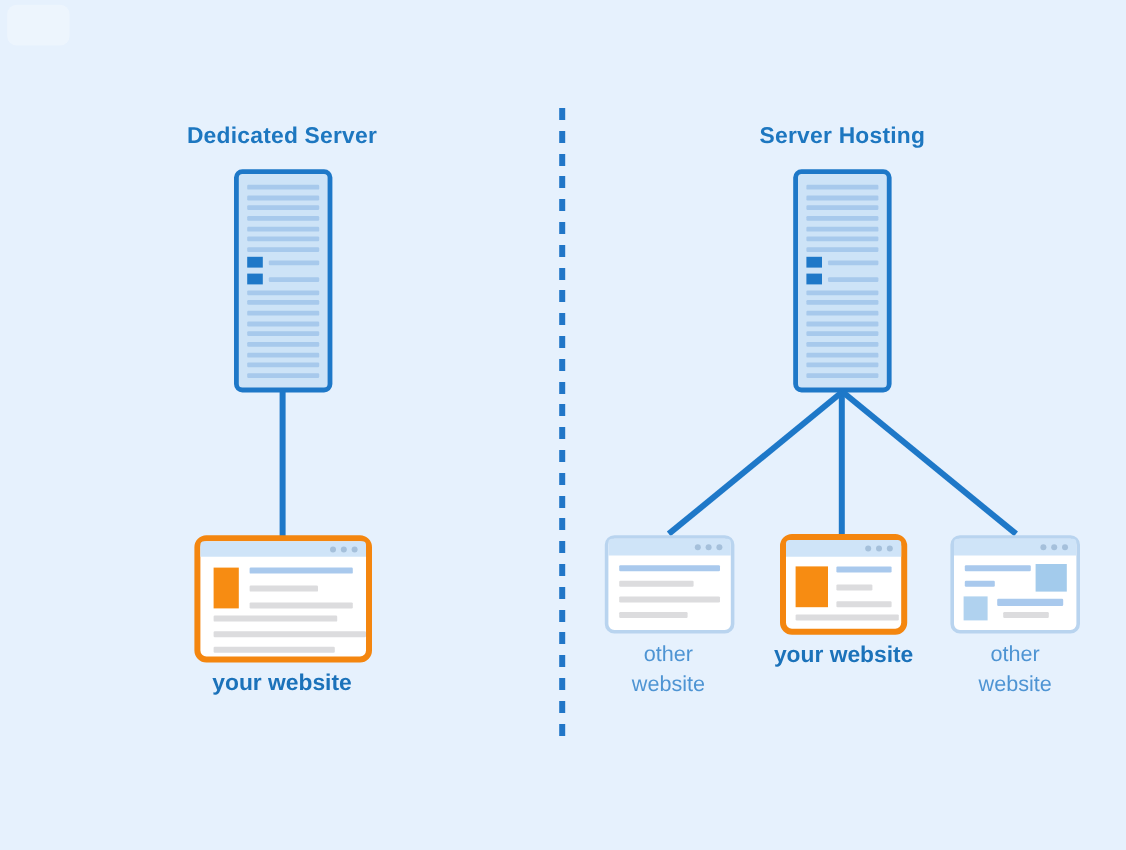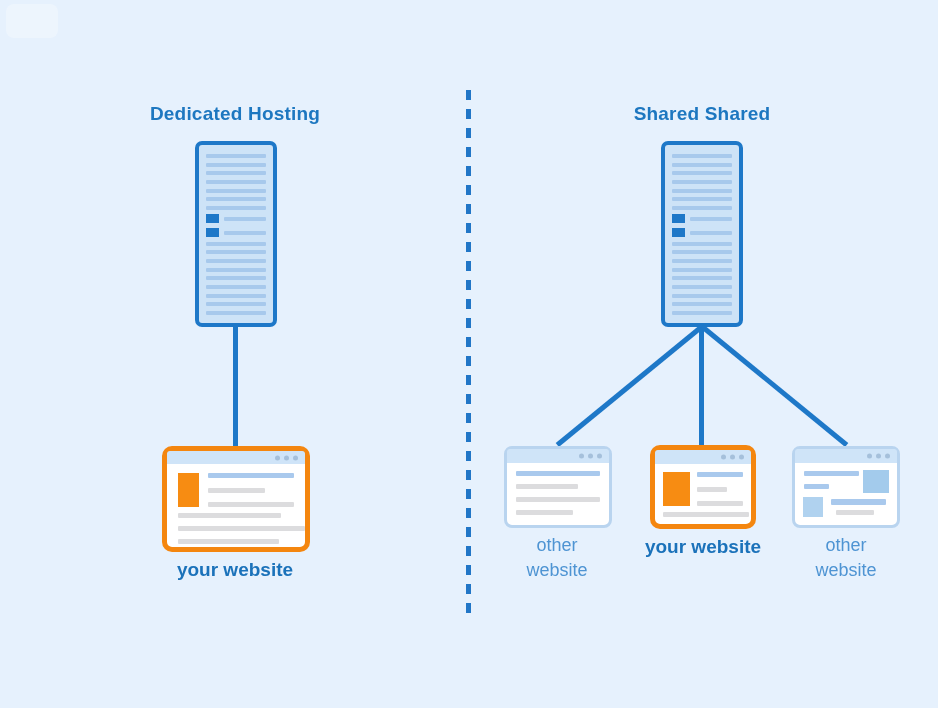--- a/index.html
+++ b/index.html
@@ -80,21 +80,21 @@
 
   
   .collage{position:relative;width:100%;height:48px;}
   .collage > div{position:absolute;}
 </style>
 </head>
 <body>
 
 <div class="abs" style="left:6px;top:4px;width:52px;height:34px;background:rgba(255,255,255,.3);border-radius:8px;"></div>
 
-<div class="abs panel-title" style="left:85px;top:103px;">Dedicated Hosting</div>
+<div class="abs panel-title" style="left:85px;top:103px;">Dedicated Server</div>
 
 <div class="abs server" style="left:195px;top:141px;">
   <div class="server-body">
       <div class="stripe"></div>
       <div class="stripe"></div>
       <div class="stripe"></div>
       <div class="stripe"></div>
       <div class="stripe"></div>
       <div class="stripe"></div>
       <div class="stripe"></div>
@@ -140,21 +140,21 @@
     <div class="line gray" style="width:103px;margin-top:6px;"></div>
     <div class="line gray" style="width:127px;margin-top:8px;"></div>
     <div class="line gray" style="width:101px;margin-top:8px;"></div>
   </div>
 </div>
 
 <div class="abs site-label yours" style="left:135px;top:557px;width:200px;">your website</div>
 
 <div class="abs divider" style="left:466px;top:90px;"></div>
 
-<div class="abs panel-title" style="left:552px;top:103px;">Shared Shared</div>
+<div class="abs panel-title" style="left:552px;top:103px;">Server Hosting</div>
 
 <div class="abs server" style="left:661px;top:141px;">
   <div class="server-body">
       <div class="stripe"></div>
       <div class="stripe"></div>
       <div class="stripe"></div>
       <div class="stripe"></div>
       <div class="stripe"></div>
       <div class="stripe"></div>
       <div class="stripe"></div>

